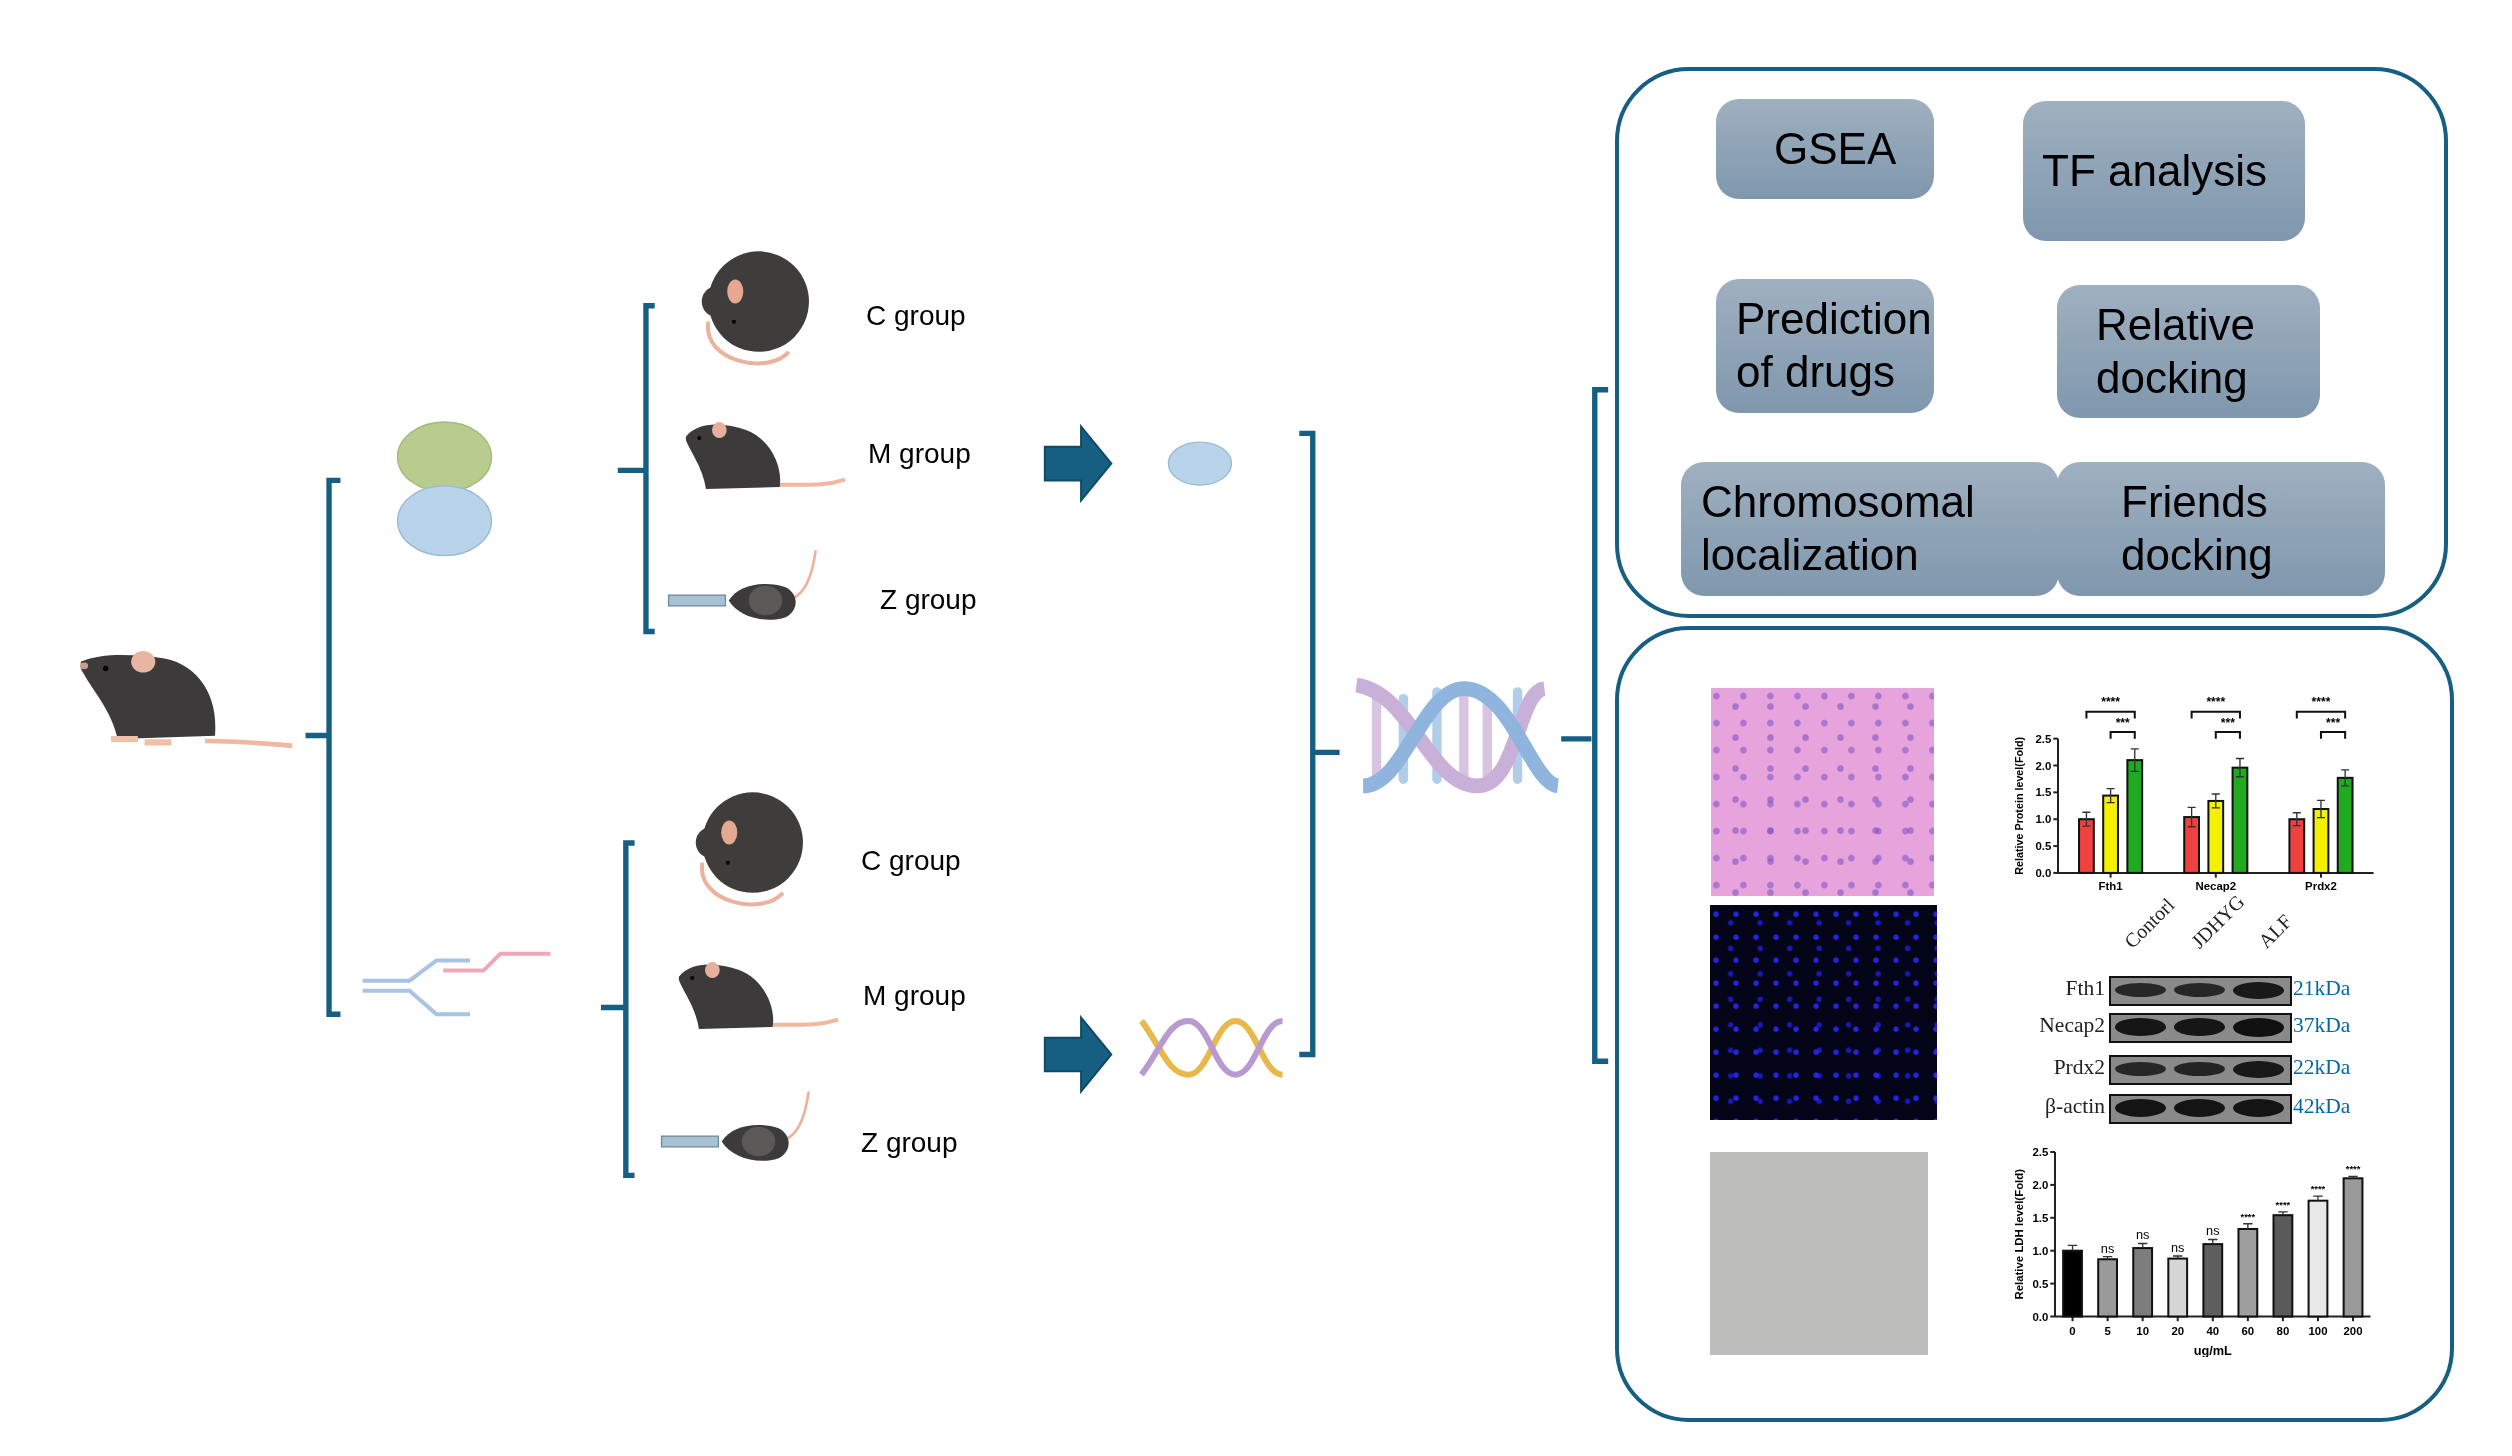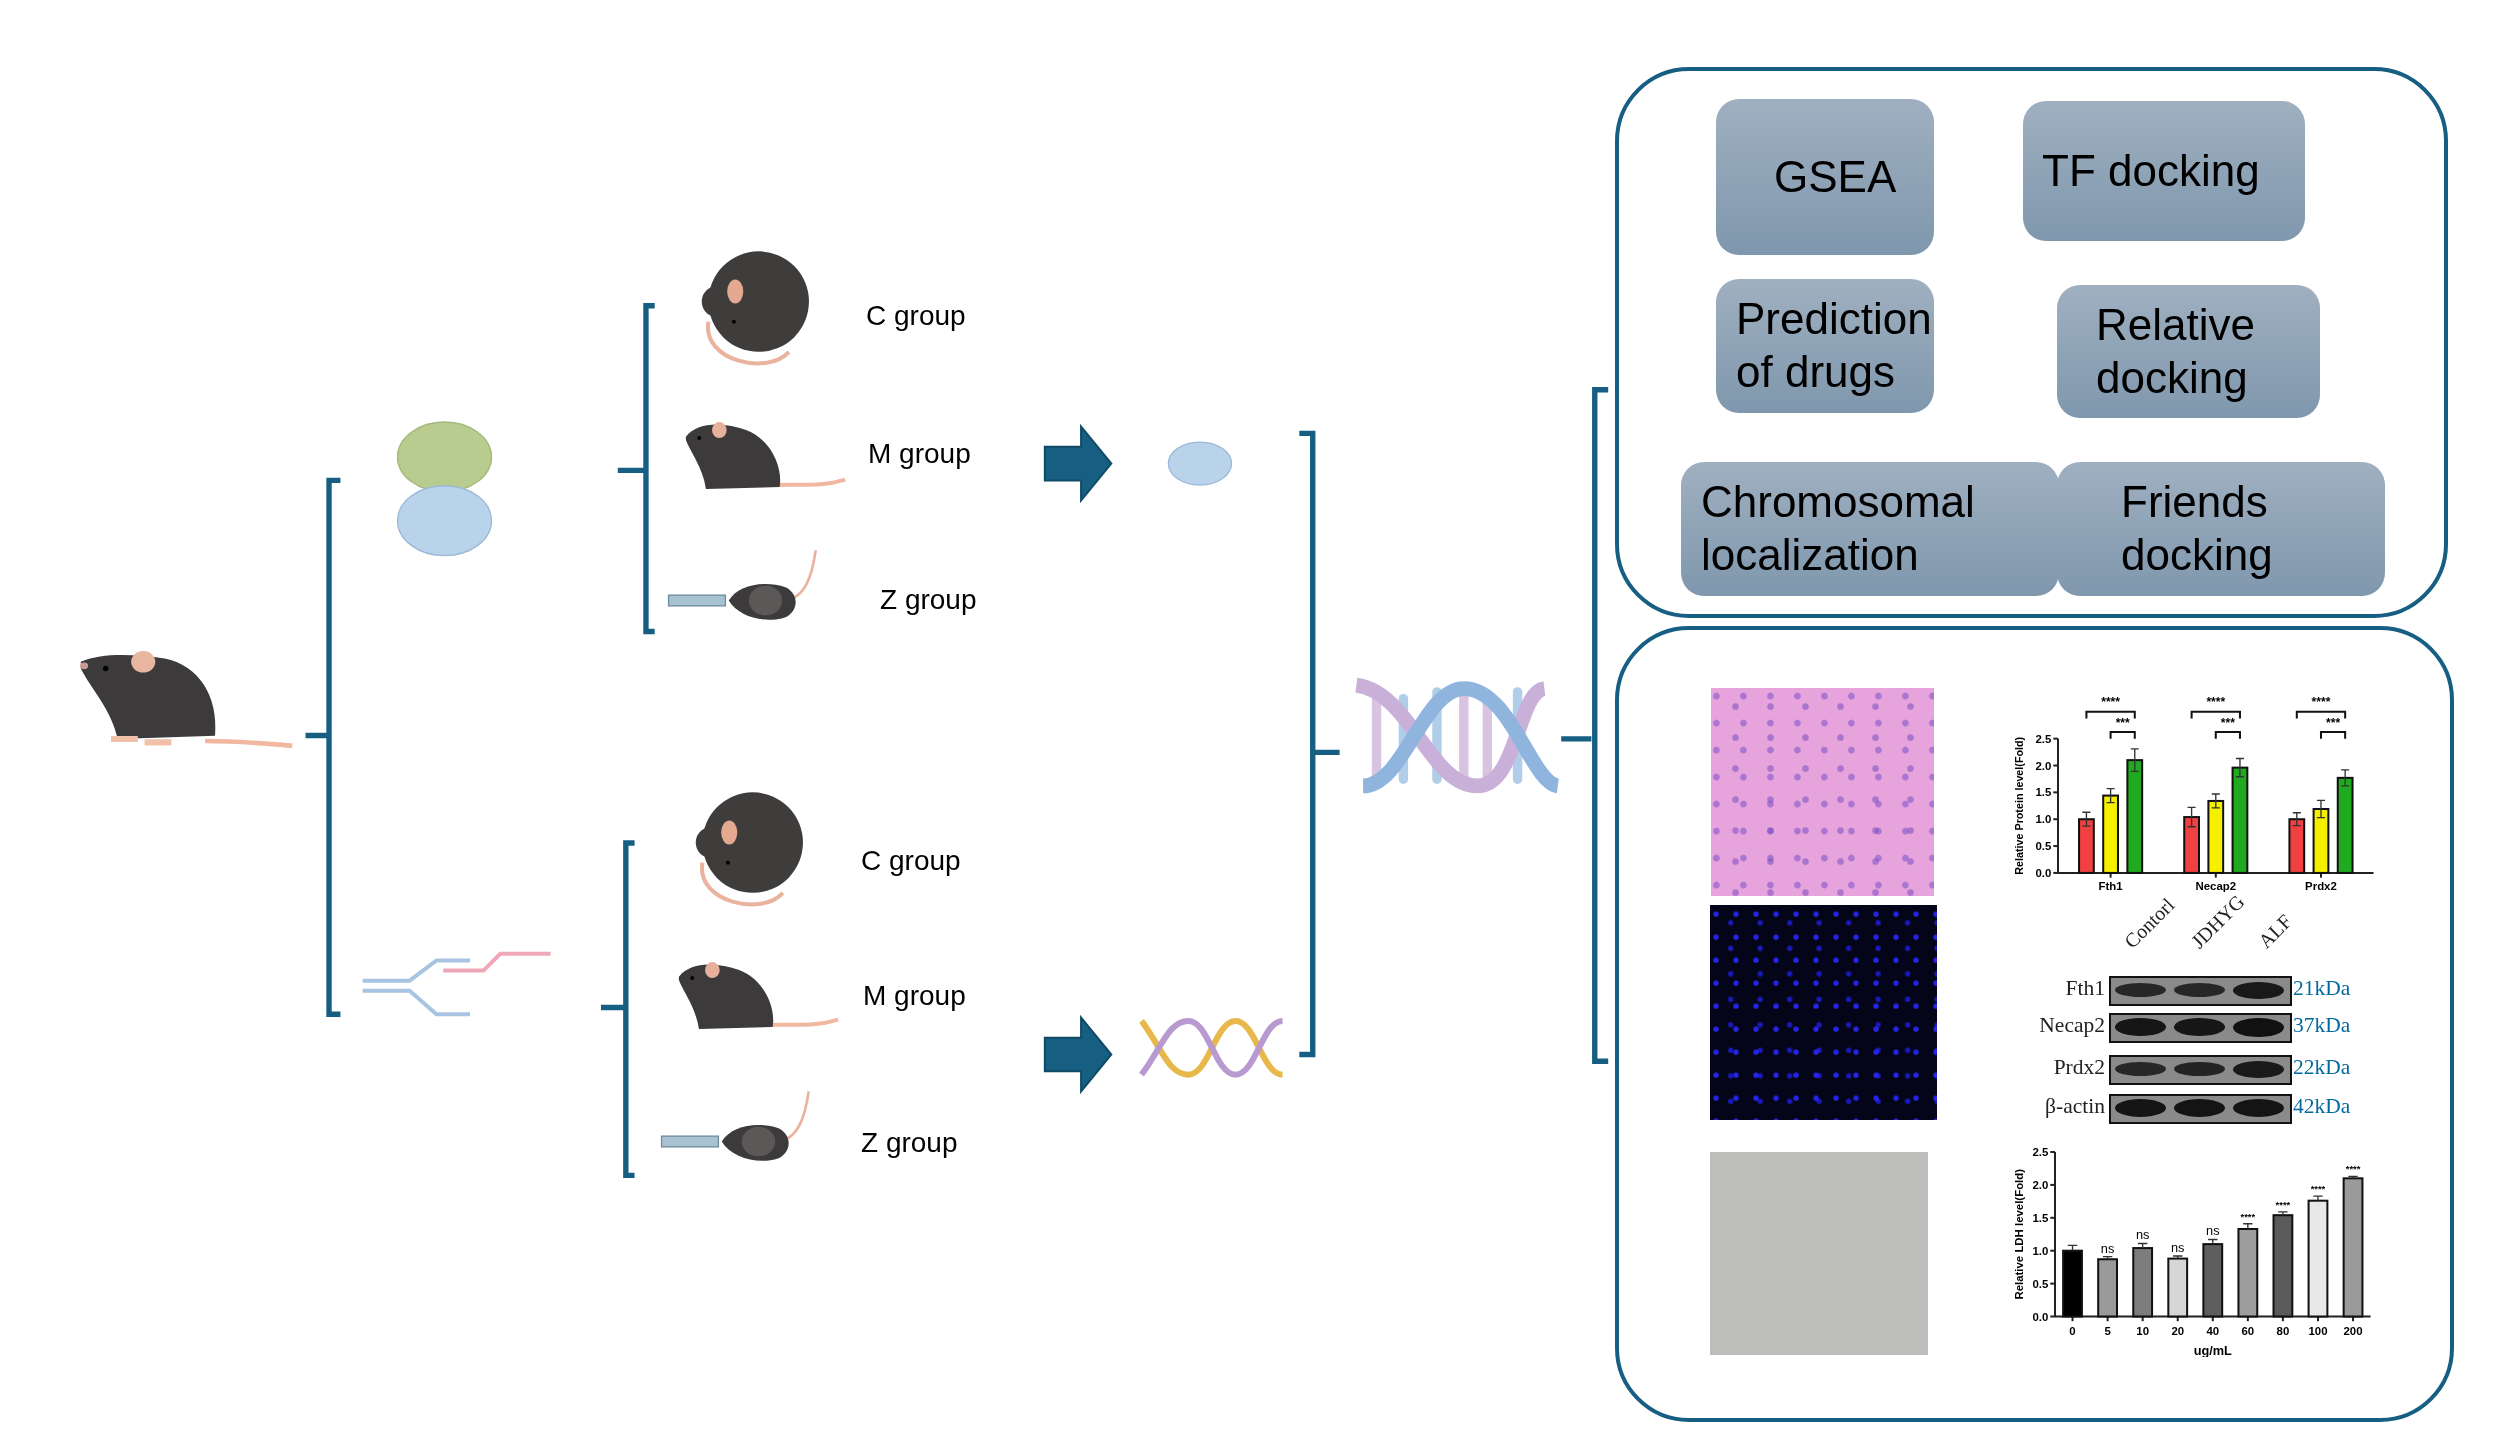--- a/index.html
+++ b/index.html
@@ -142,28 +142,28 @@
 
 <div class="group-label" style="left:866px;top:300px">C group</div>
 <div class="group-label" style="left:868px;top:438px">M group</div>
 <div class="group-label" style="left:880px;top:584px">Z group</div>
 <div class="group-label" style="left:861px;top:845px">C group</div>
 <div class="group-label" style="left:863px;top:980px">M group</div>
 <div class="group-label" style="left:861px;top:1127px">Z group</div>
 
 <div class="panel-box" style="left:1615px;top:67px;width:833px;height:551px"></div>
 
-<div class="analysis-tile" style="left:1716px;top:99px;width:218px;height:156px;padding-left:58px">
+<div class="analysis-tile" style="left:1716px;top:99px;width:218px;height:100px;padding-left:58px">
   <div>
       <span>GSEA</span>
     </div>
 </div>
 <div class="analysis-tile" style="left:2023px;top:101px;width:282px;height:140px;padding-left:19px">
   <div>
-      <span>TF  docking</span>
+      <span>TF  analysis</span>
     </div>
 </div>
 <div class="analysis-tile" style="left:1716px;top:279px;width:218px;height:134px;padding-left:20px">
   <div>
       <span>Prediction</span>
       <span>of drugs</span>
     </div>
 </div>
 <div class="analysis-tile" style="left:2057px;top:285px;width:263px;height:133px;padding-left:39px">
   <div>

